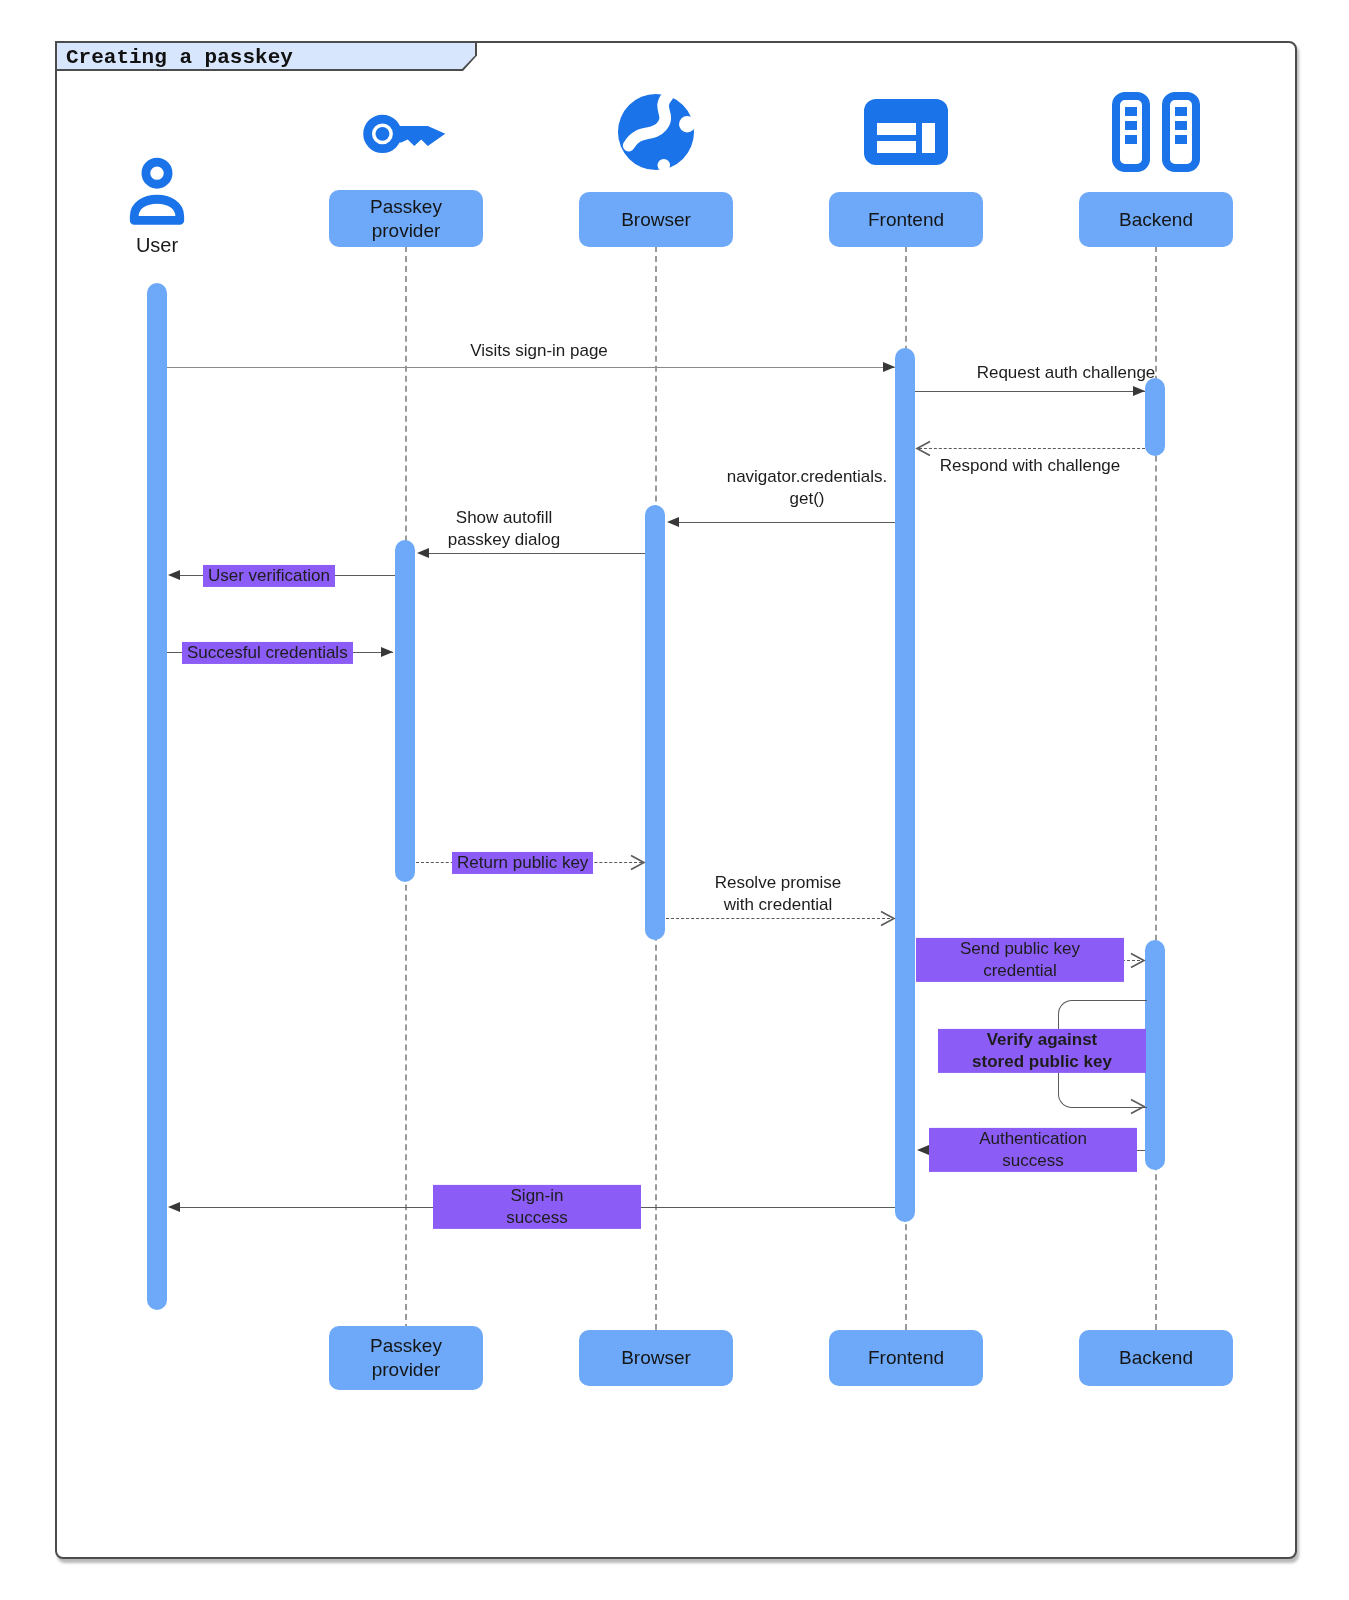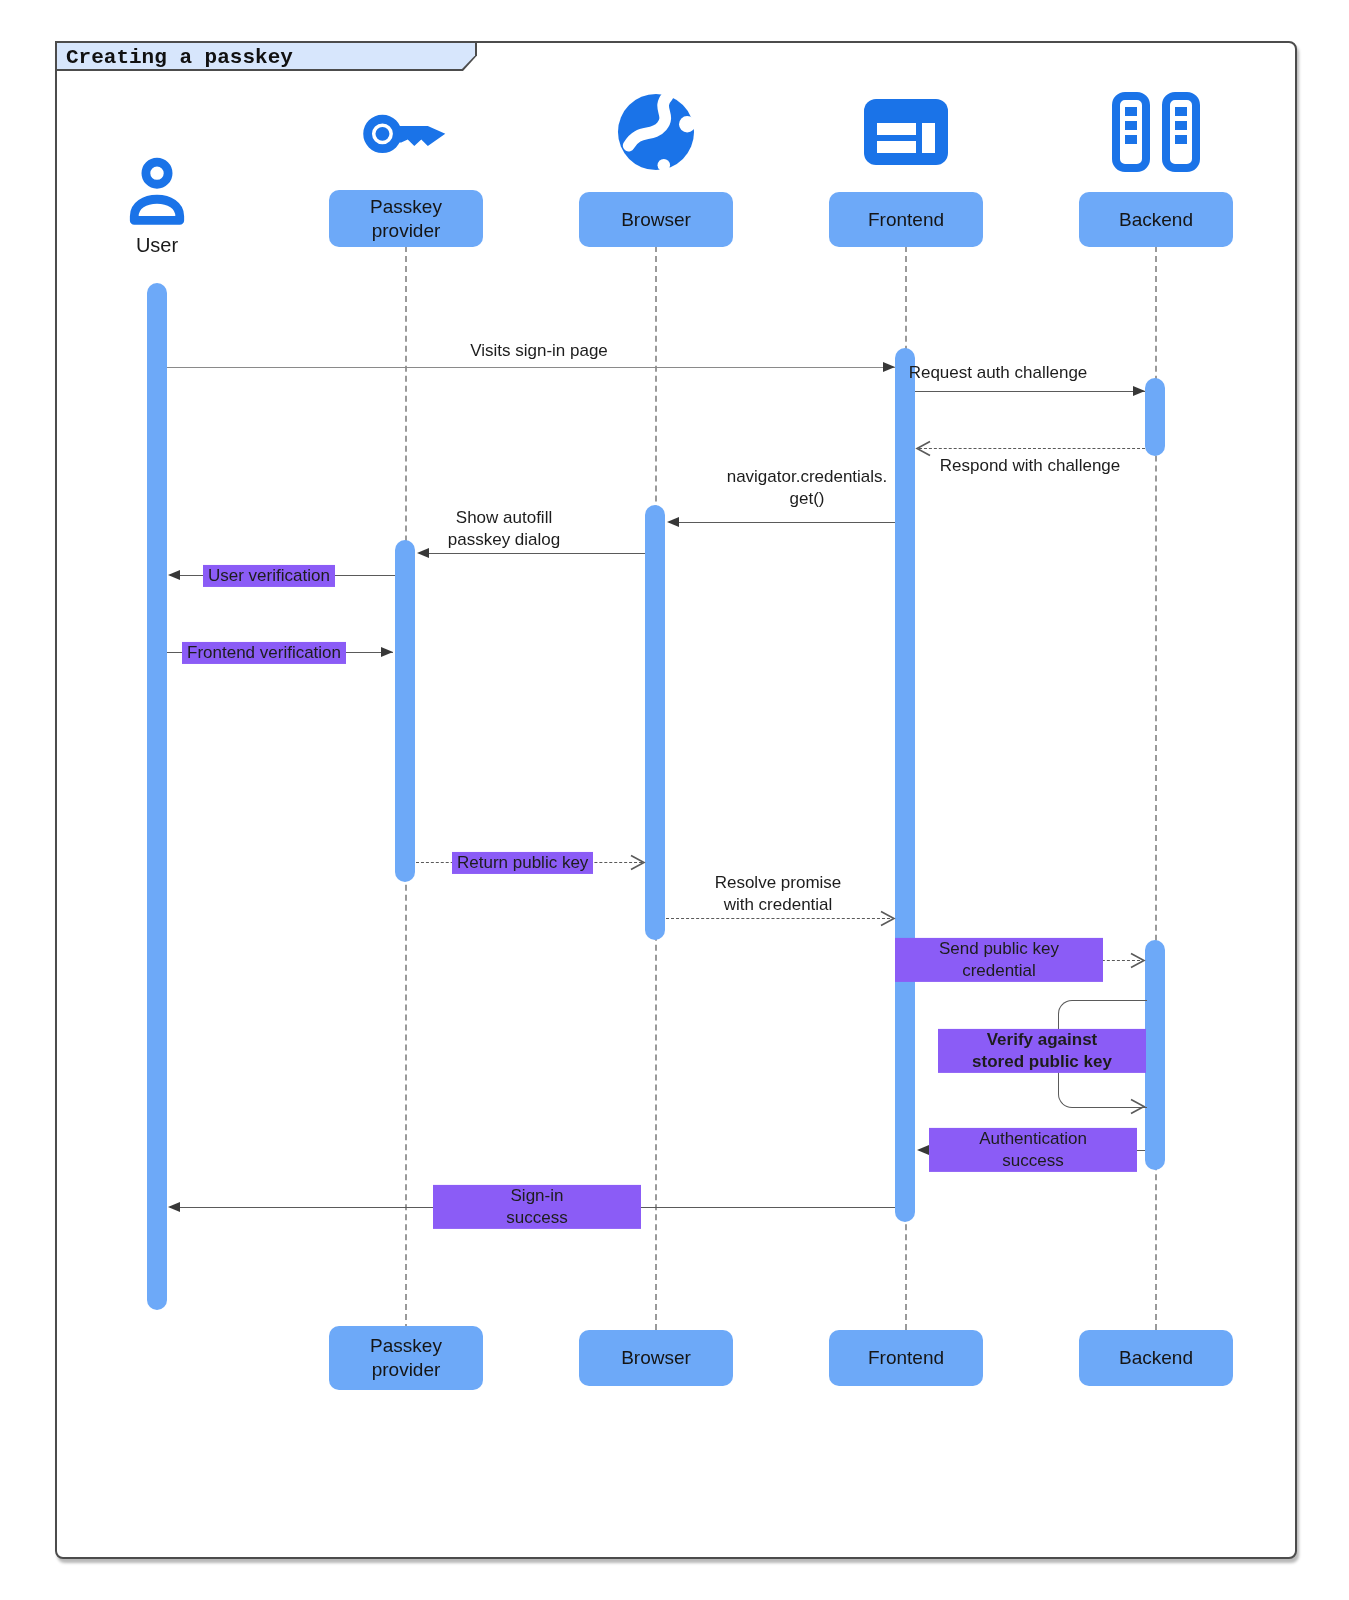--- a/index.html
+++ b/index.html
@@ -120,21 +120,21 @@
 
   <div>
     <div class="line" style="left:167px; top:367px; width:728px; border-top-color:#8a8a8a;"></div>
     <div class="arr r" style="left:883px; top:361.5px;"></div>
     <div class="mlabel" style="left:389px; top:340px; width:300px;">Visits sign-in page</div>
   </div>
 
   <div>
     <div class="line" style="left:915px; top:391px; width:230px;"></div>
     <div class="arr r" style="left:1133px; top:385.5px;"></div>
-    <div class="mlabel" style="left:848px; top:362px; width:300px;">Request auth challenge</div>
+    <div class="mlabel" style="left:916px; top:362px; width:300px;">Request auth challenge</div>
   </div>
 
   <div>
     <div class="line dashed" style="left:919px; top:448px; width:226px;"></div>
     <svg class="oarr" style="left:915px; top:439.5px;" viewBox="0 0 16 17">
         <path d="M15 1.5 L2 8.5 L15 15.5" fill="none" stroke="#5a5a5a" stroke-width="1.6"></path>
       </svg>
     <div class="mlabel" style="left:880px; top:455px; width:300px;">Respond with challenge</div>
   </div>
 
@@ -154,21 +154,21 @@
 
   <div>
     <div class="line" style="left:170px; top:575px; width:225px;"></div>
     <div class="arr l" style="left:168px; top:569.5px;"></div>
     <div class="mlabel bg" style="left:203px; top:576px;">User verification</div>
   </div>
 
   <div>
     <div class="line" style="left:167px; top:652px; width:226px;"></div>
     <div class="arr r" style="left:381px; top:646.5px;"></div>
-    <div class="mlabel bg" style="left:182px; top:653px;">Frontend verification</div>
+    <div class="mlabel bg" style="left:182px; top:653px;">Succesful credentials</div>
   </div>
 
   <div>
     <div class="line dashed" style="left:416px; top:862px; width:226px;"></div>
     <svg class="oarr" style="left:630px; top:853.5px;" viewBox="0 0 16 17">
         <path d="M1 1.5 L14 8.5 L1 15.5" fill="none" stroke="#5a5a5a" stroke-width="1.6"></path>
       </svg>
     <div class="mlabel bg" style="left:452px; top:863px;">Return public key</div>
   </div>
 
@@ -179,21 +179,21 @@
       </svg>
     <div class="mlabel" style="left:678px; top:872px; width:200px;">Resolve promise
 with credential</div>
   </div>
 
   <div>
     <div class="line dashed" style="left:916px; top:960px; width:224px;"></div>
     <svg class="oarr" style="left:1130px; top:951.5px;" viewBox="0 0 16 17">
         <path d="M1 1.5 L14 8.5 L1 15.5" fill="none" stroke="#5a5a5a" stroke-width="1.6"></path>
       </svg>
-    <div class="mlabel bg" style="left:895px; top:960px; width:198px;">Send public key
+    <div class="mlabel bg" style="left:916px; top:960px; width:198px;">Send public key
 credential</div>
   </div>
 
   <div>
     <div class="selfloop" style="left:1058px; top:1000px; width:88px; height:106px;"></div>
     <svg class="oarr" style="left:1130px; top:1098px;" viewBox="0 0 16 17">
         <path d="M1 1.5 L14 8.5 L1 15.5" fill="none" stroke="#5a5a5a" stroke-width="1.6"></path>
       </svg>
     <div class="mlabel bg" style="left:938px; top:1051px; width:198px;font-weight:bold;">Verify against
 stored public key</div>

